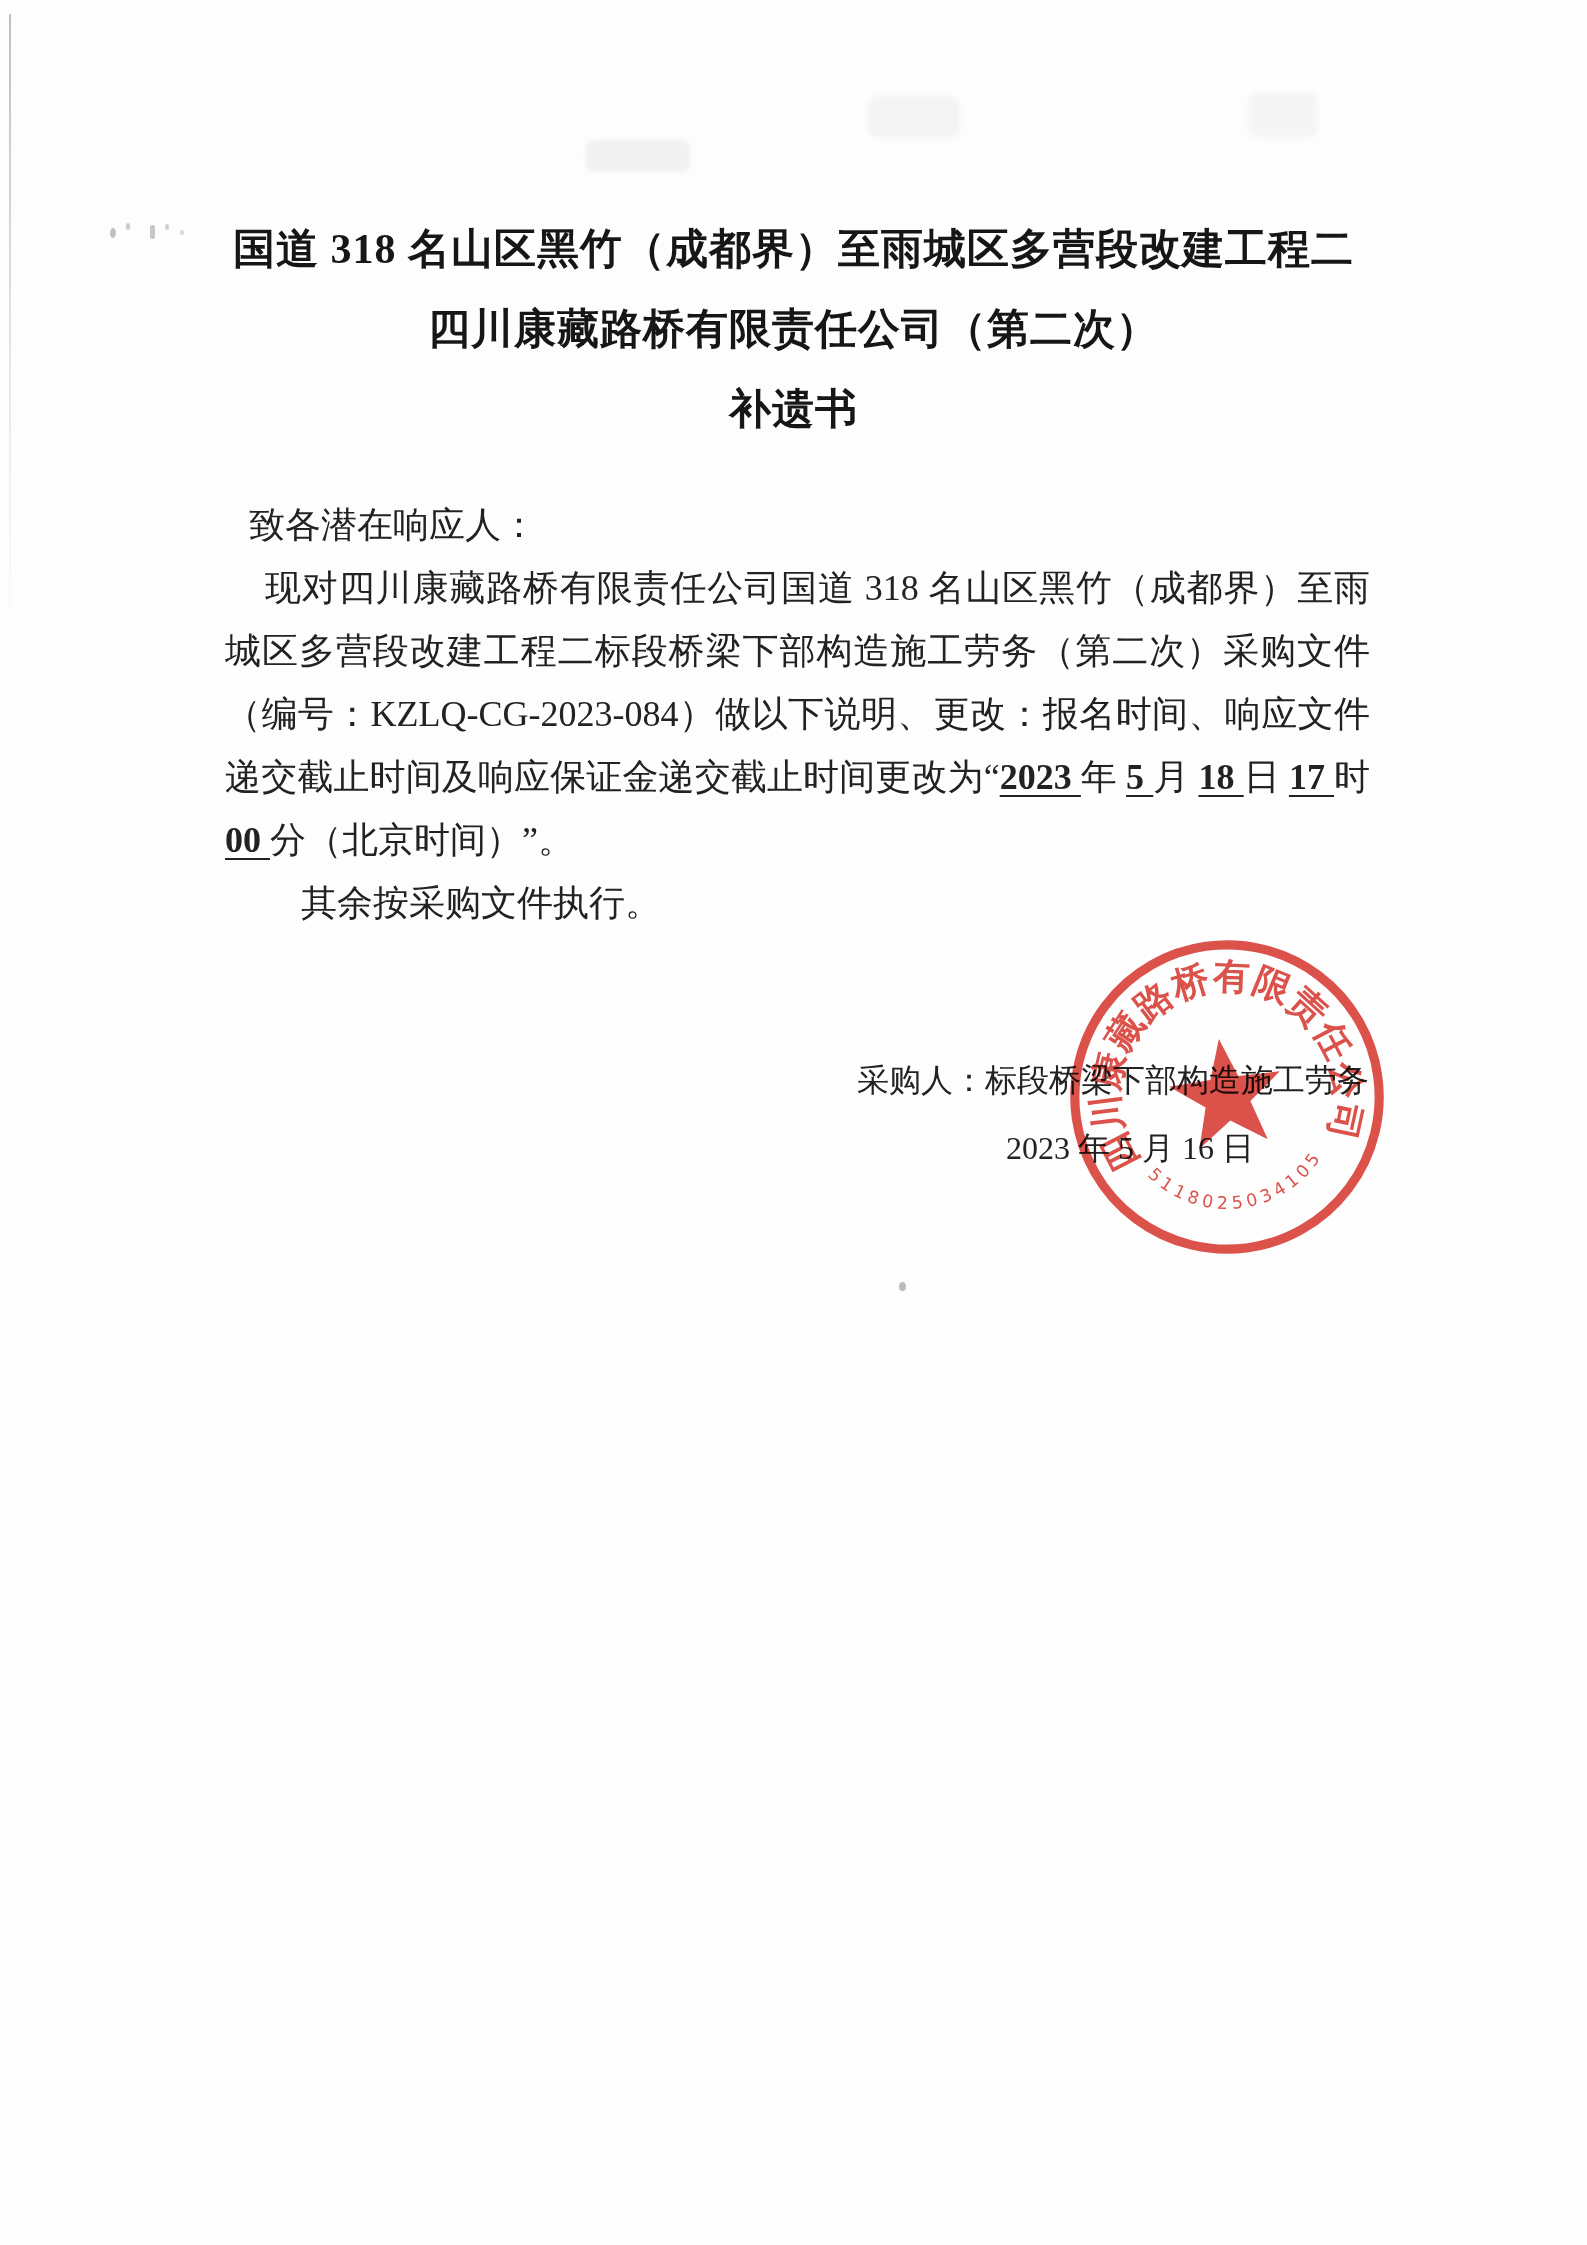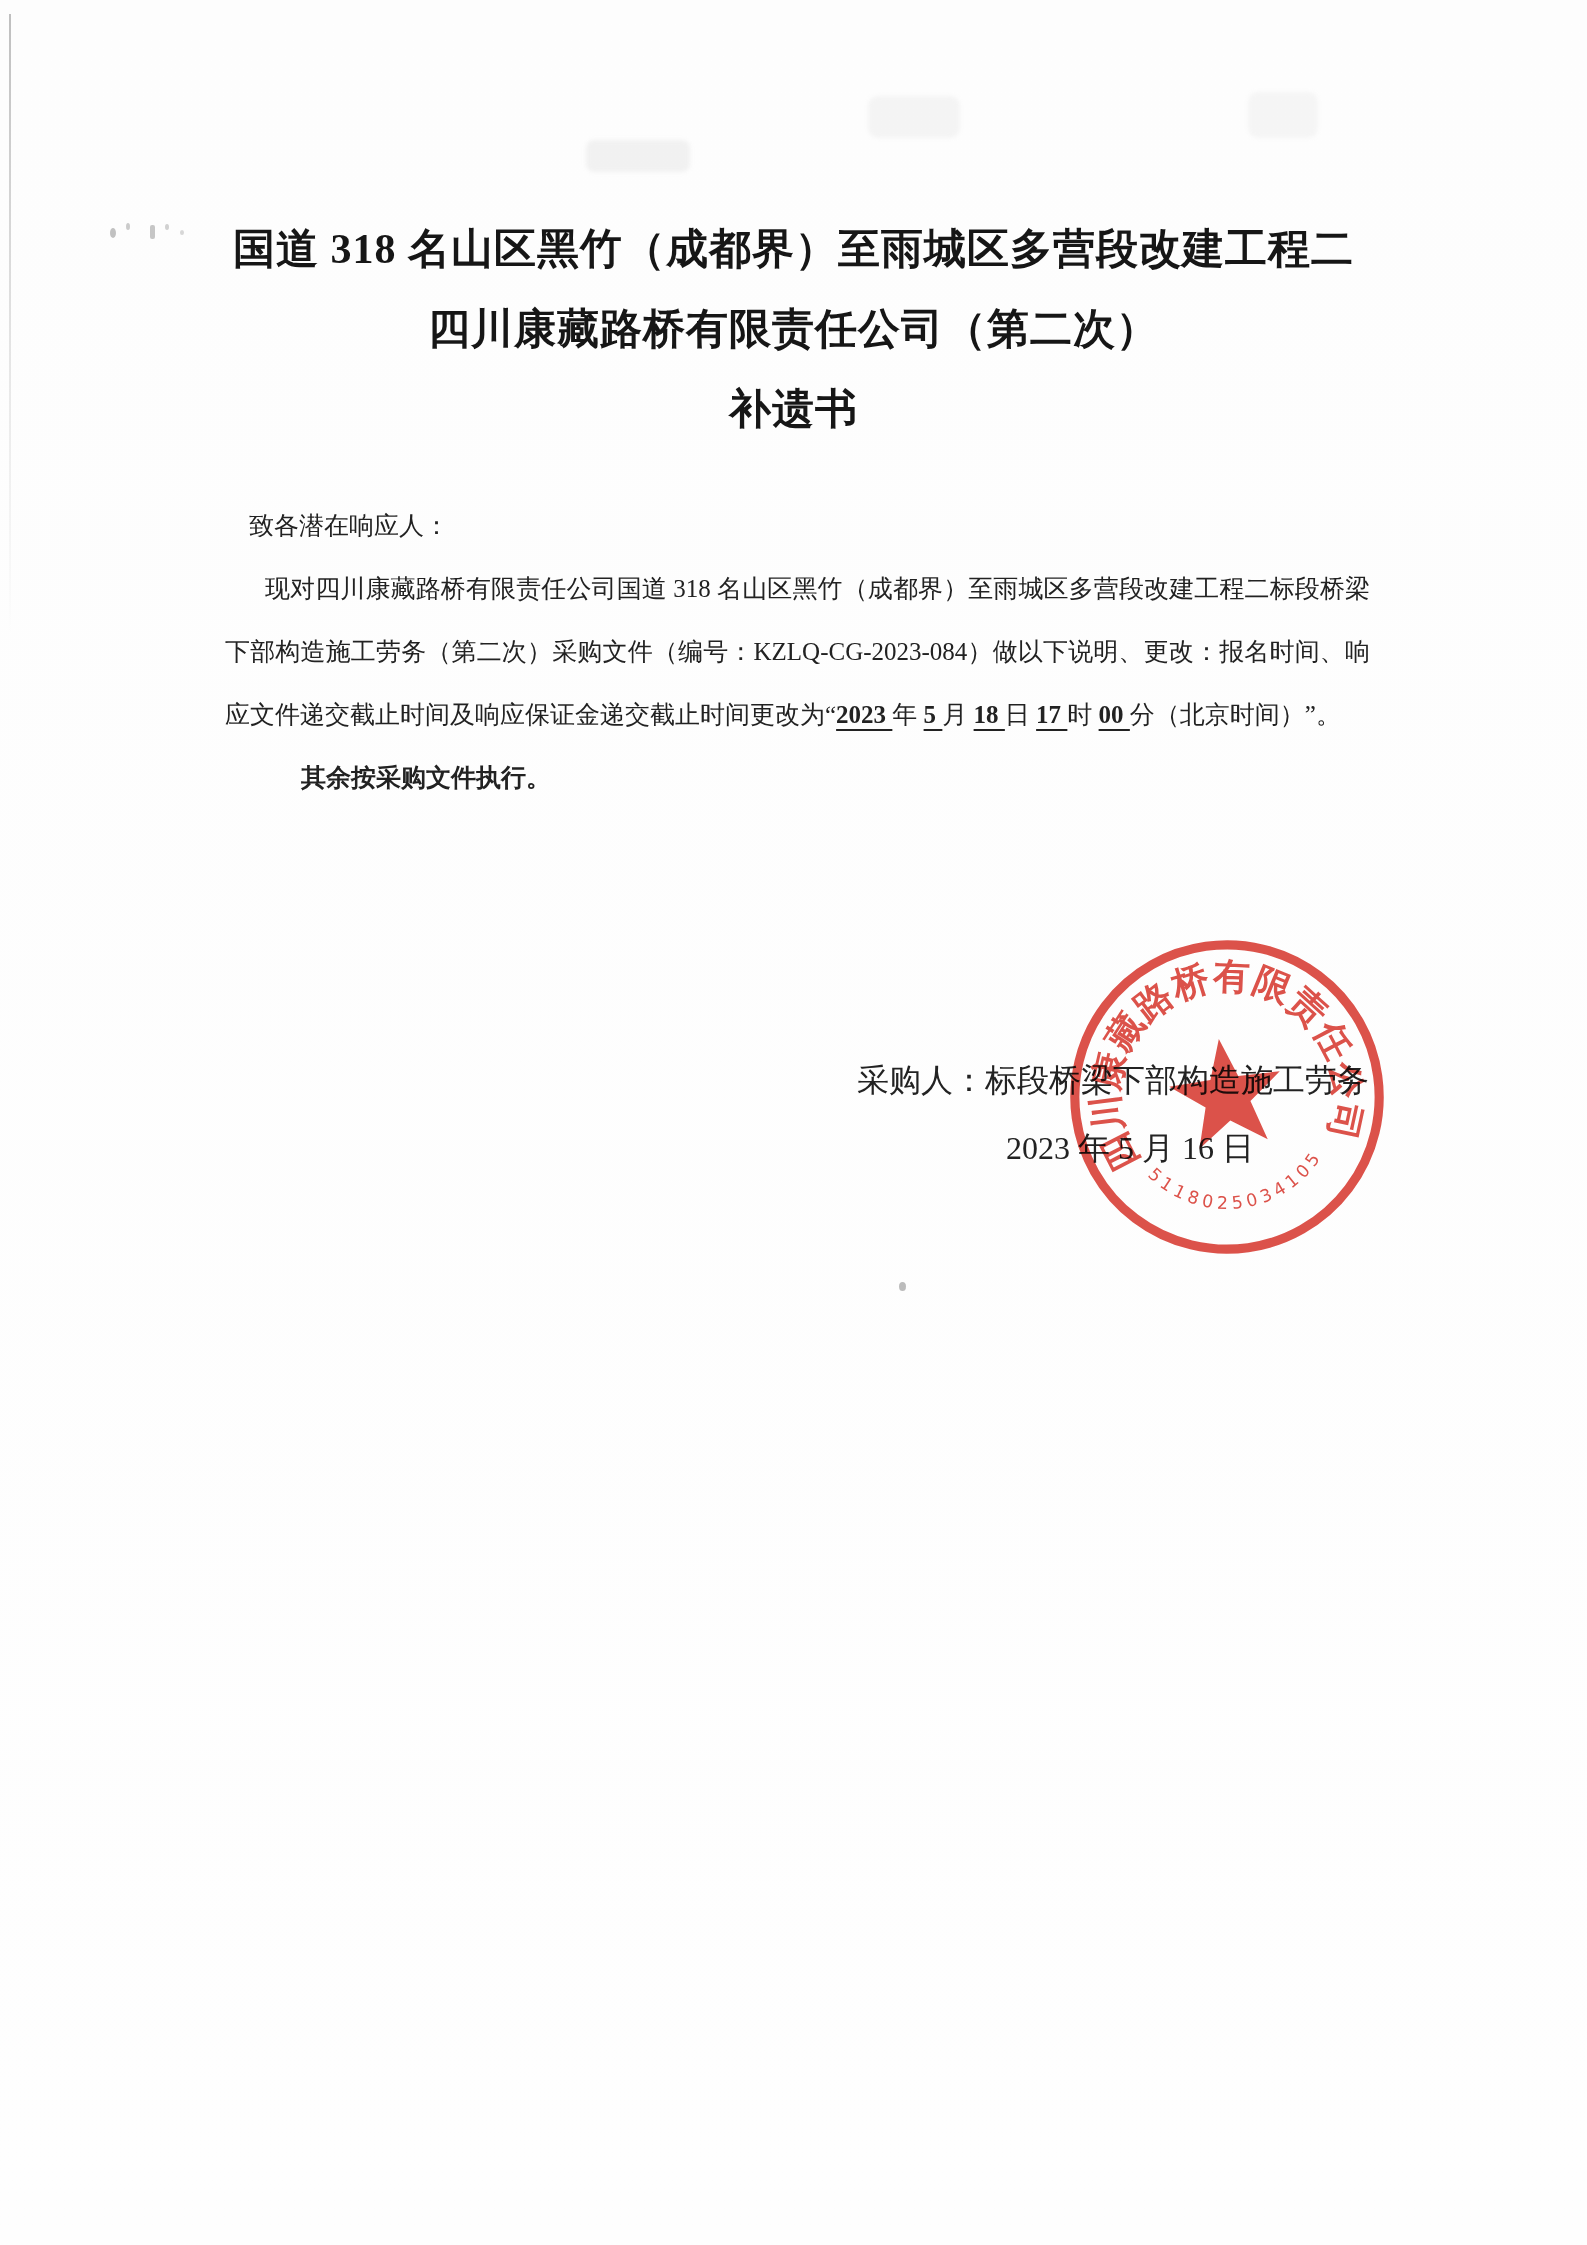--- a/index.html
+++ b/index.html
@@ -26,25 +26,25 @@
   .title-block{
     position:absolute;top:209px;left:0;width:1587px;
     text-align:center;font-weight:bold;font-size:42px;line-height:80px;
     letter-spacing:1px;color:#161616;
   }
   .title-line{white-space:nowrap;}
 
   
   .body-block{
     position:absolute;top:494px;left:225px;width:1145px;
-    font-size:25px;line-height:63px;color:#222;
+    font-size:36px;line-height:63px;color:#222;
   }
   .salutation{text-indent:24px;}
   .main-para{text-align:justify;text-indent:40px;}
-  .closing-para{text-indent:76px;font-weight:bold;}
+  .closing-para{text-indent:76px;}
   .u{text-decoration:underline;text-underline-offset:6px;text-decoration-thickness:2px;font-weight:bold;}
 
   
   .purchaser-line{
     position:absolute;top:1056px;left:857px;
     font-size:32px;line-height:48px;white-space:nowrap;color:#222;
   }
   .date-line{
     position:absolute;top:1124px;left:1006px;
     font-size:32px;line-height:48px;white-space:nowrap;color:#222;

